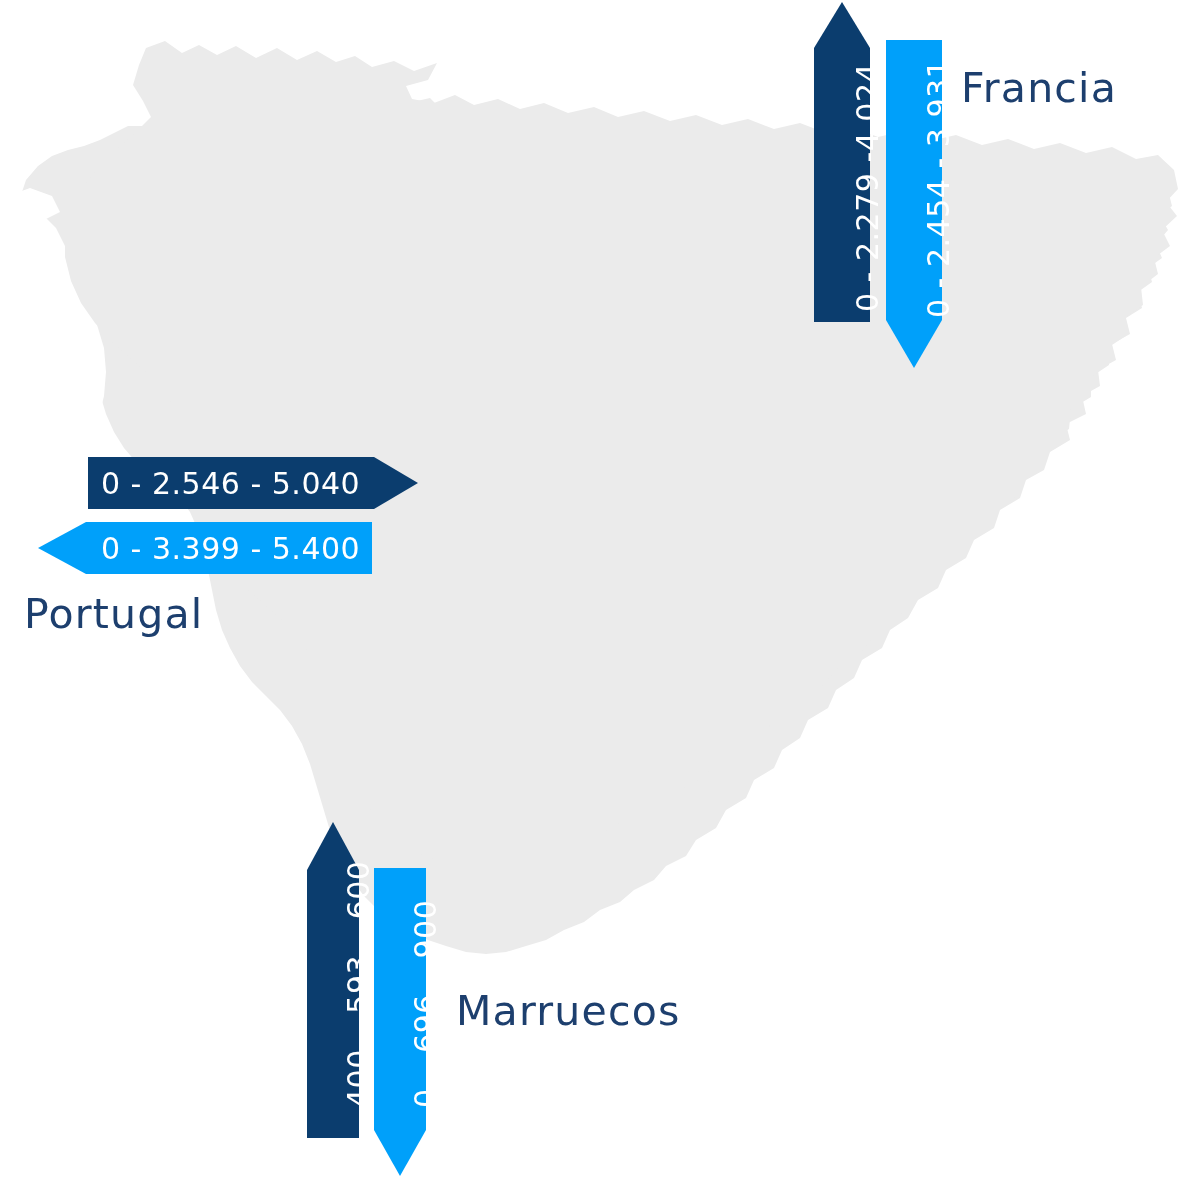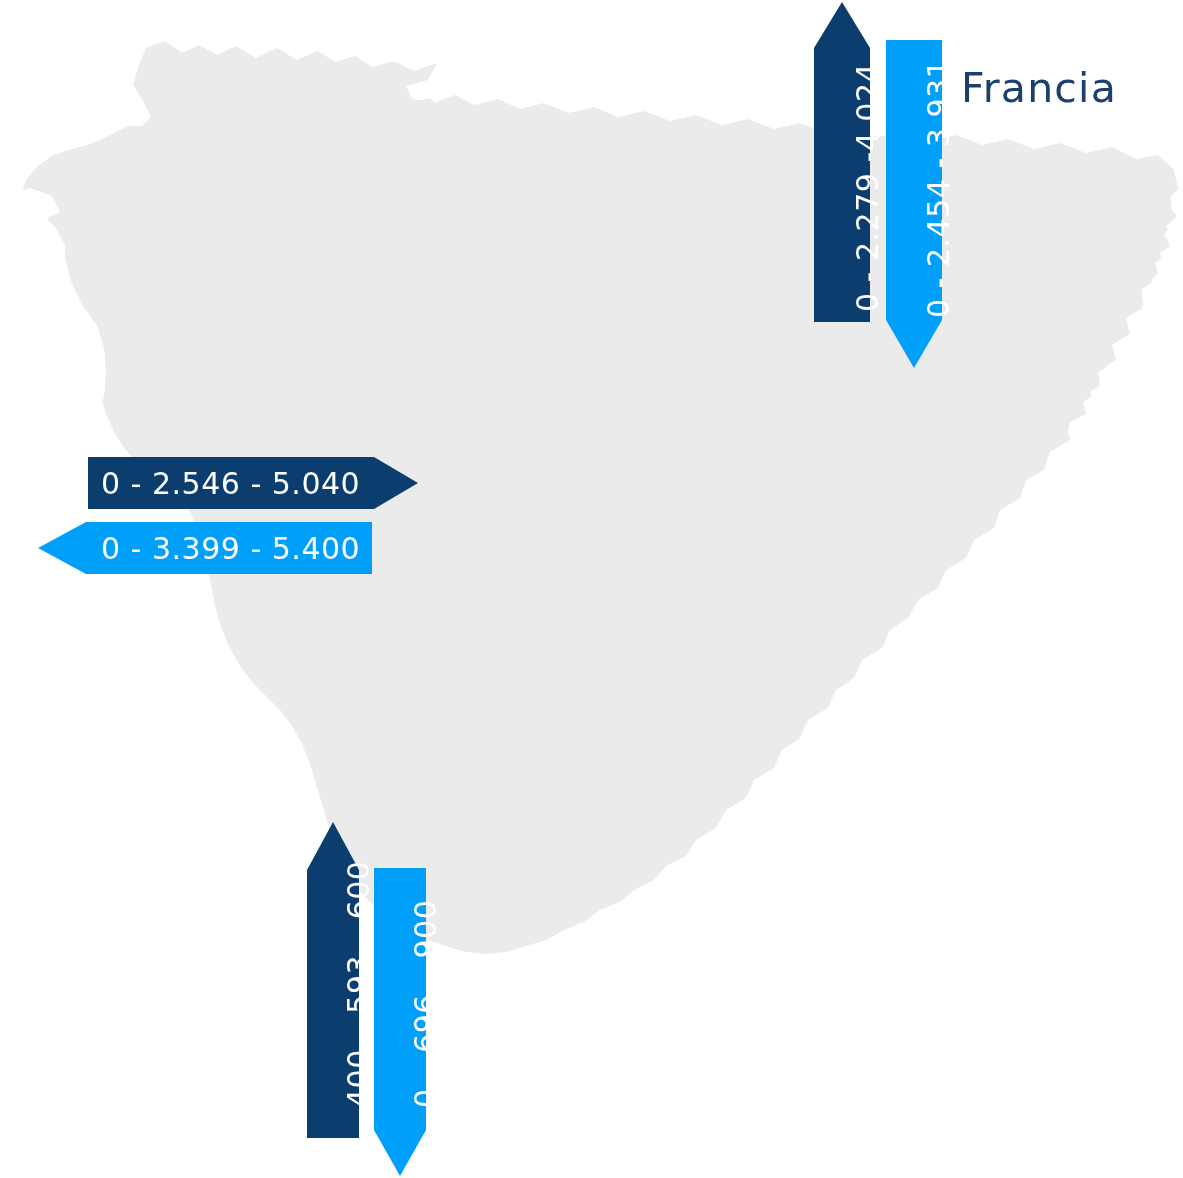--- a/index.html
+++ b/index.html
@@ -433,25 +433,27 @@
   <svg class="flag" style="left:88px; top:457px;" width="332" height="53" viewBox="0 0 332 53">
     <polygon fill="#0b3d6e" points="0,0 286,0 330,26 286,52 0,52"></polygon>
   </svg>
   <div class="flag-text" style="left:101px; top:469px;text-align:center;">0 - 2.546 - 5.040</div>
 
   <svg class="flag" style="left:38px; top:522px;" width="336" height="53" viewBox="0 0 336 53">
     <polygon fill="#00a0fa" points="0,26 48,0 334,0 334,52 48,52"></polygon>
   </svg>
   <div class="flag-text" style="left:101px; top:534px;">0 - 3.399 - 5.400</div>
 
+  <div class="country-label" id="label-portugal">Portugal</div>
 
   <svg class="flag" style="left:305px; top:820px;" width="56" height="320" viewBox="0 0 56 320">
     <polygon fill="#0b3d6e" points="28,2 54,50 54,318 2,318 2,50"></polygon>
   </svg>
   <div class="flag-text vert" style="left:344px; top:1108px; transform: rotate(-90deg);">400 – 593 – 600</div>
 
   <svg class="flag" style="left:372px; top:868px;" width="56" height="310" viewBox="0 0 56 310">
     <polygon fill="#00a0fa" points="2,0 54,0 54,262 28,308 2,262"></polygon>
   </svg>
   <div class="flag-text vert" style="left:411px; top:1108px; transform: rotate(-90deg);">0 – 696 – 900</div>
 
+  <div class="country-label" id="label-marruecos">Marruecos</div>
 
 </div>
 
 </body></html>

